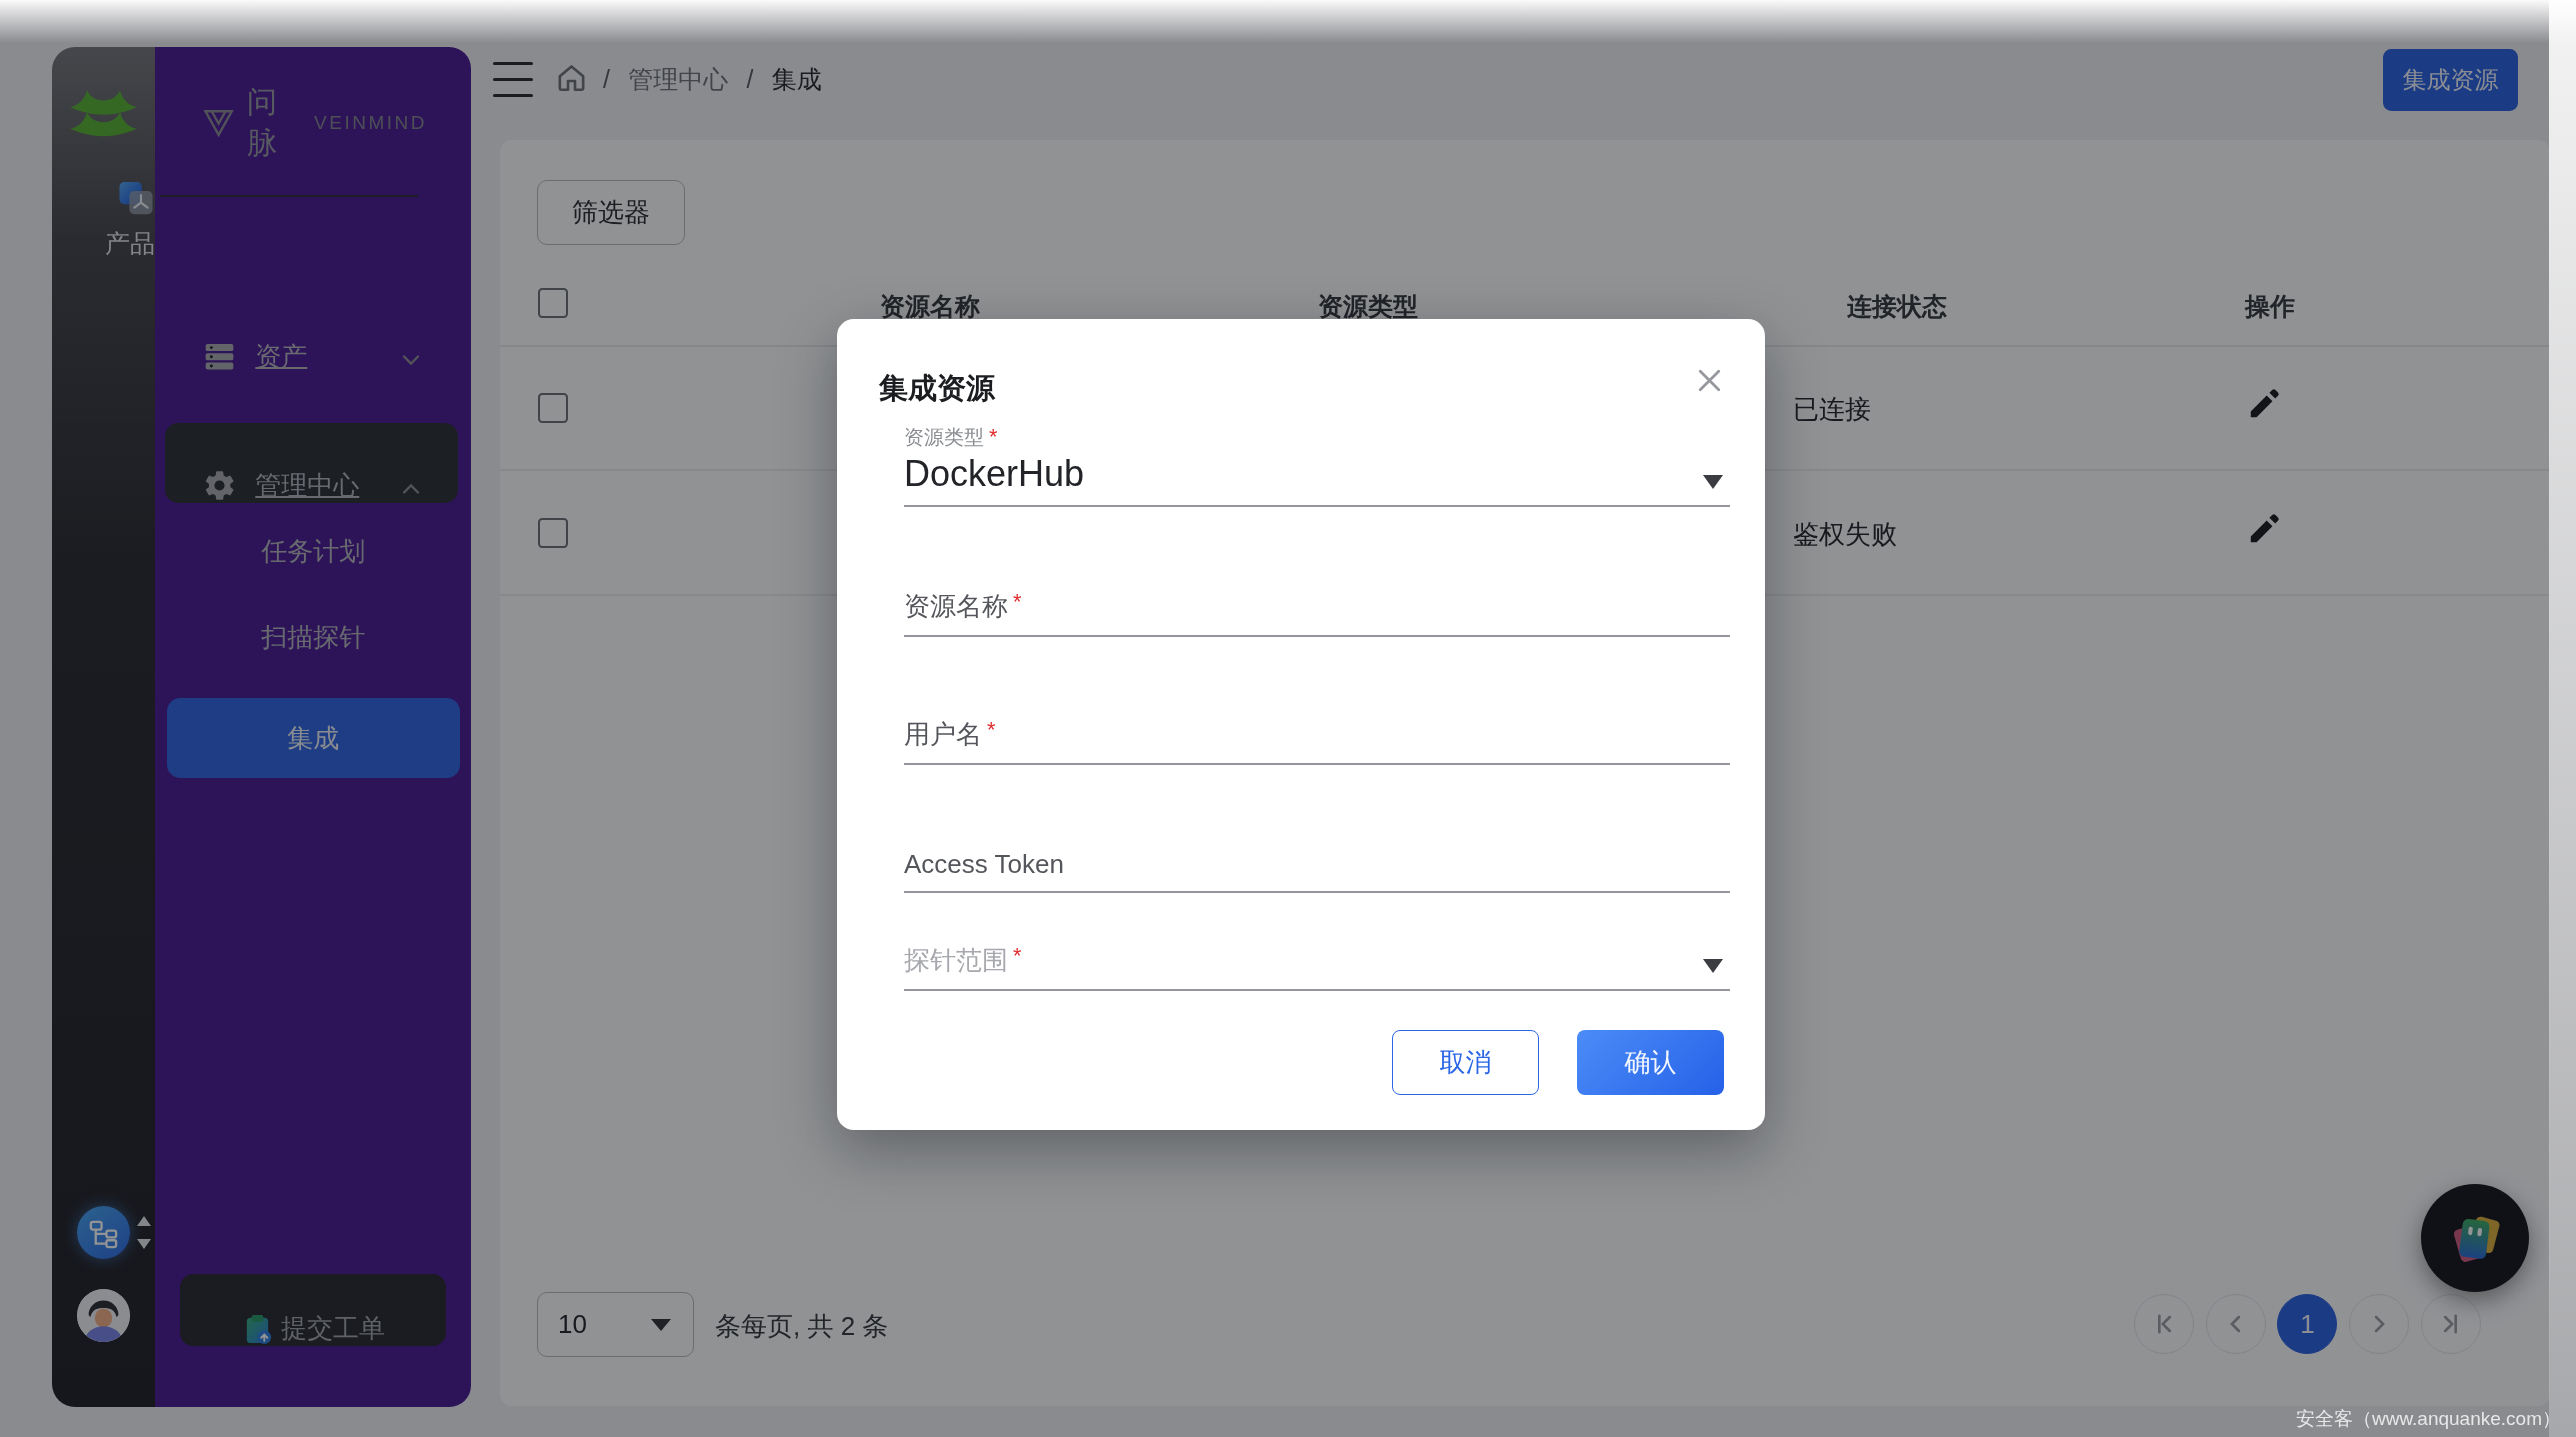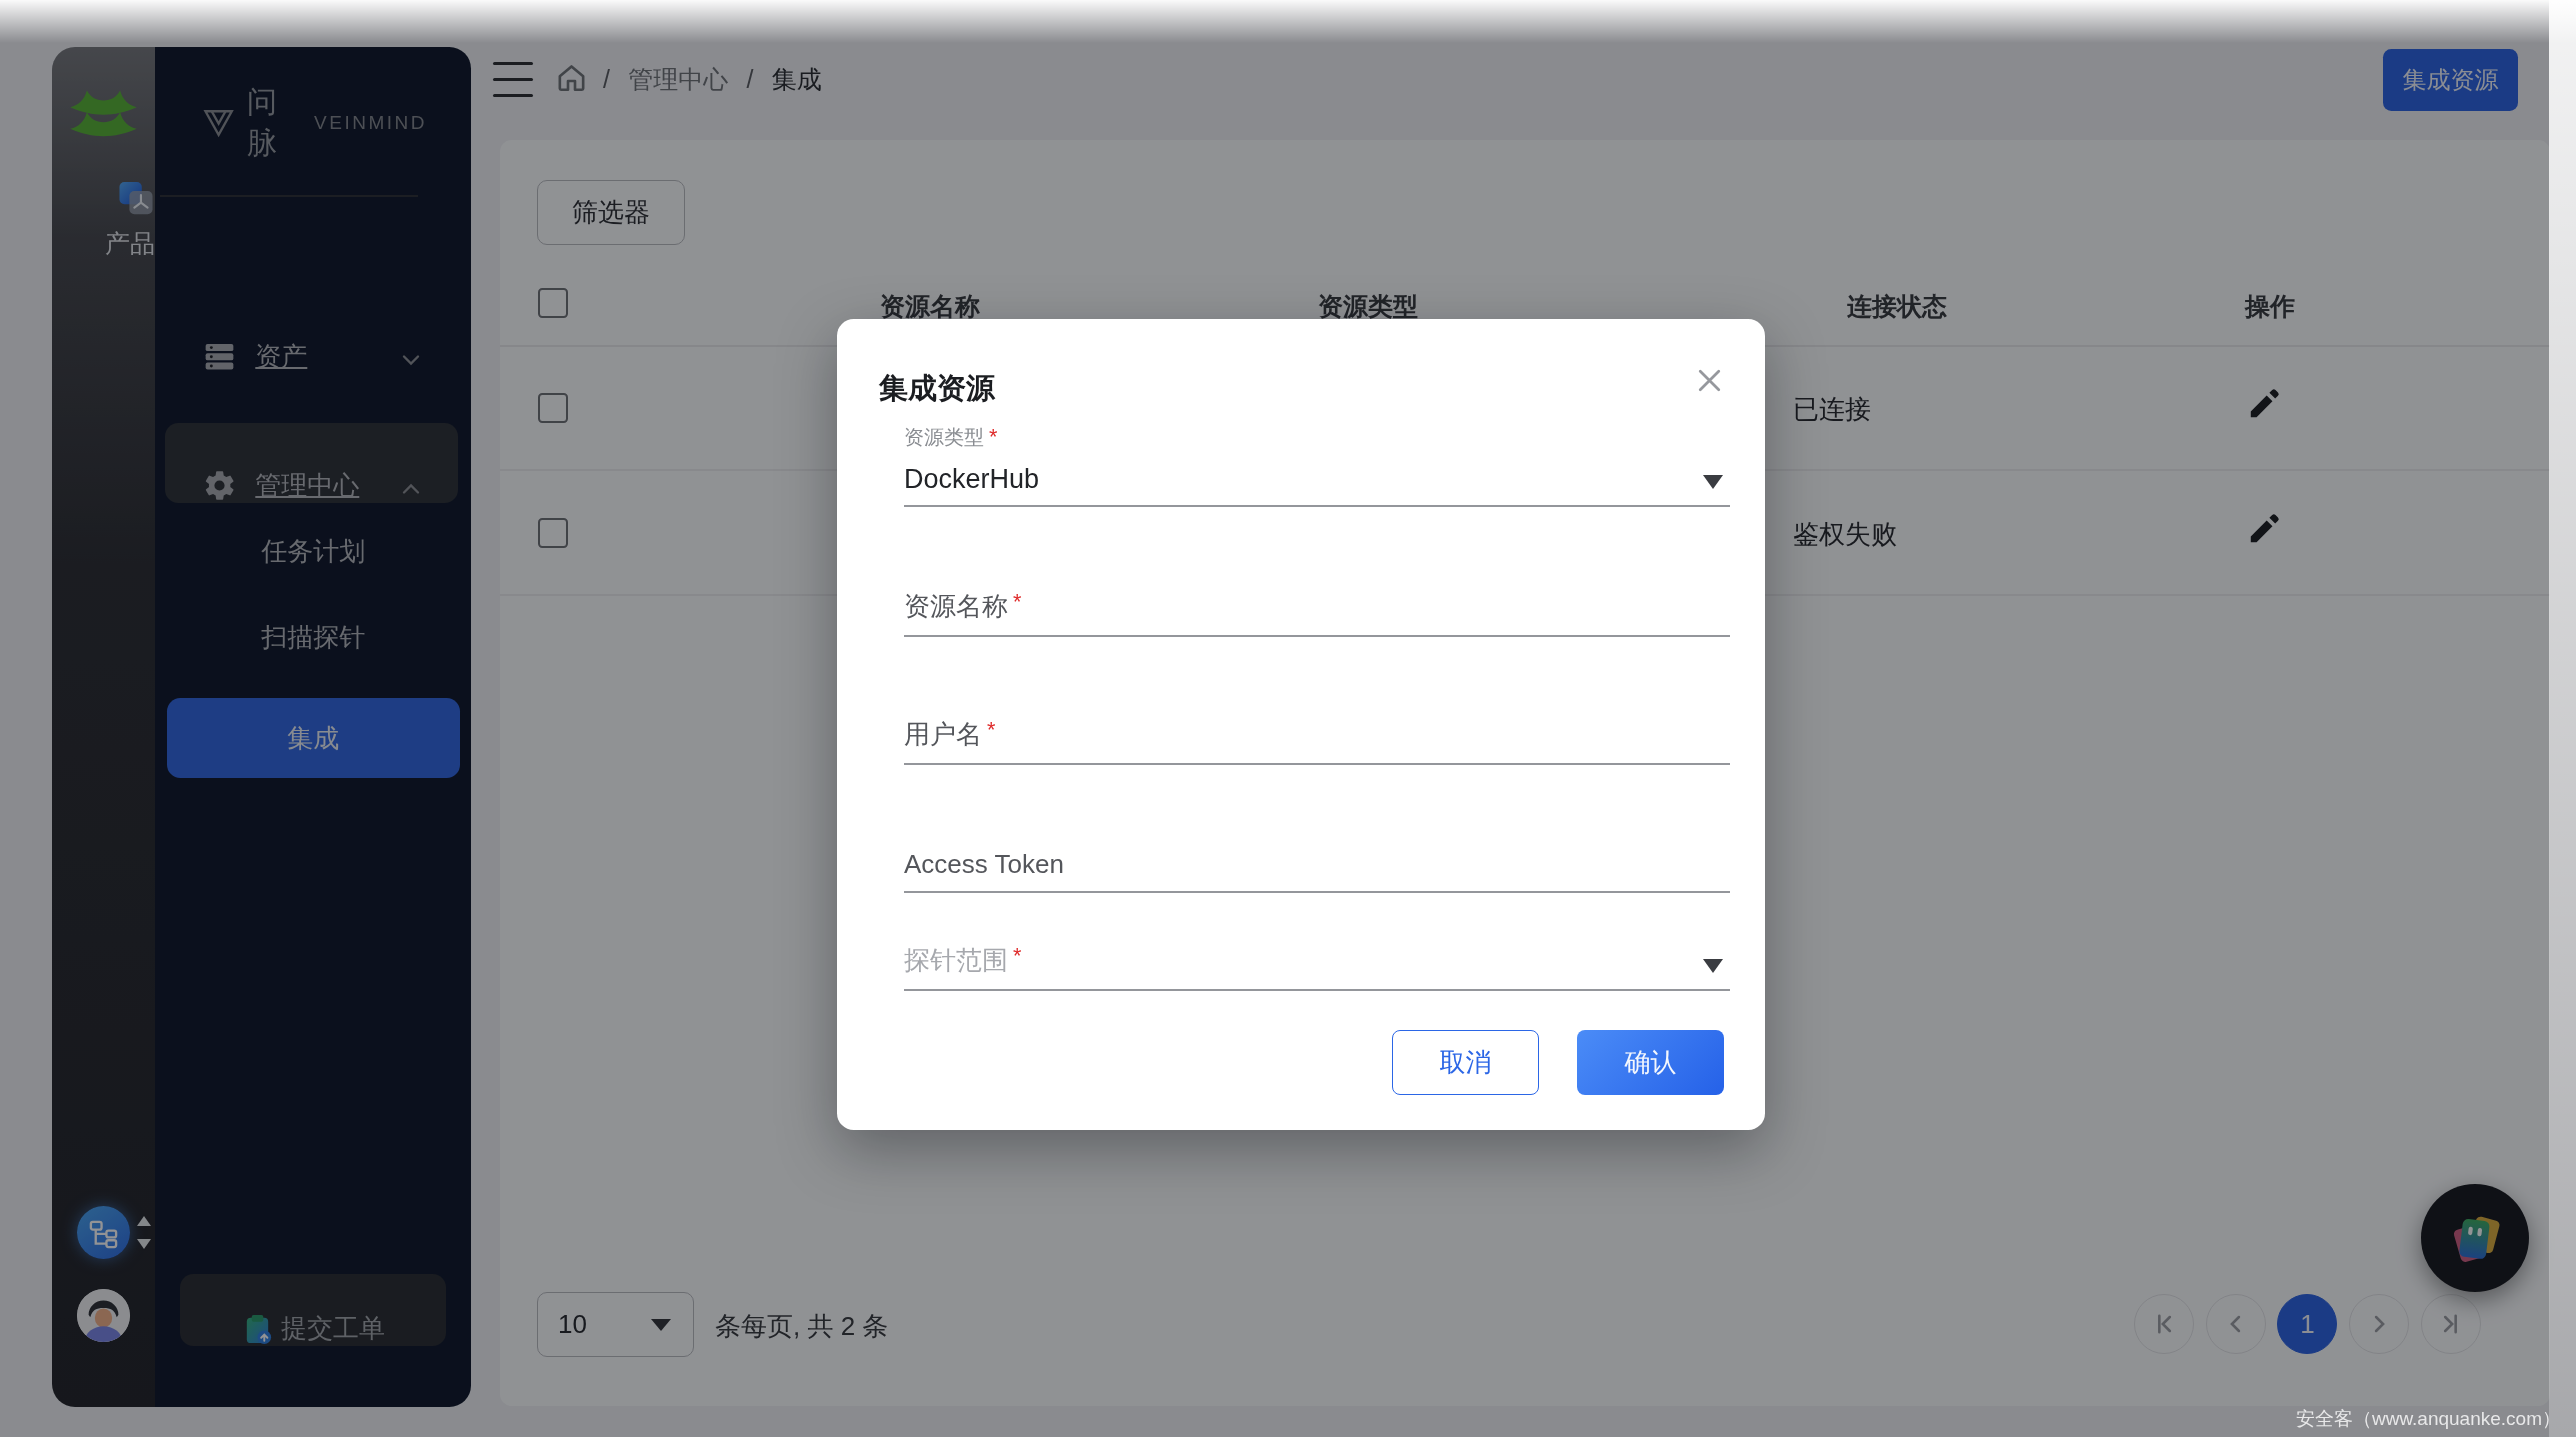--- a/index.html
+++ b/index.html
@@ -16,21 +16,21 @@
   .rail-product .cube { display:inline-block; width:38px; height:37px; }
   .rail-product .plabel { display:block; margin-top:6.7px; color:#e3e5e9; font-size:25px; }
   .rail-bottom-circle { left:25px; top:1159px; width:53px; height:53px; border-radius:50%;
           background:linear-gradient(145deg,#4aa6f2,#2f6de4); display:flex; align-items:center; justify-content:center; cursor:pointer; box-shadow:0 0 15px rgba(80,150,240,.55); }
   .rail-sort { left:83px; top:1169px; width:18.3px; height:33px; display:flex; flex-direction:column; align-items:center; justify-content:space-between; }
   .tri-up { width:0; height:0; border-left:7.5px solid transparent; border-right:7.5px solid transparent; border-bottom:10px solid #e7e9ec; }
   .tri-dn { width:0; height:0; border-left:7.5px solid transparent; border-right:7.5px solid transparent; border-top:10px solid #e7e9ec; }
   .rail-avatar { left:25px; top:1242px; width:53px; height:53px; border-radius:50%; overflow:hidden; background:#f2f3f5; cursor:pointer; }
 
   
-  .sidebar { left:155px; top:47px; width:316px; height:1360px; background:#0f172a; border-radius:0 21.6px 21.6px 0; z-index:2; }
+  .sidebar { left:155px; top:47px; width:316px; height:1360px; background:#4c1d95; border-radius:0 21.6px 21.6px 0; z-index:2; }
   .brand-row { left:47px; top:52px; width:225px; height:47px; display:flex; align-items:center; gap:11.7px; color:#9a9da2; }
   .brand-zh { font-size:30px; letter-spacing:1.7px; color:#979aa0; }
   .brand-en { font-size:19px; letter-spacing:2.5px; color:#84878d; }
   .brand-divider { left:5px; top:148px; width:258px; height:1.7px; background:#2d2f35; }
 
   .menu-item { left:10px; width:293px; height:80px; display:flex; align-items:flex-end; cursor:pointer; color:#b4b6bb; border-radius:13.3px;text-decoration:underline; }
   .menu-item .mi-icon { margin-left:37px; width:35px; height:35px; color:#a9abb0; }
   .menu-item .mi-label { margin-left:18.3px; font-size:26px; flex:1; }
   .menu-item .mi-chevron { margin-right:33px; width:28px; height:28px; color:#8d8f94; }
   .menu-item.highlight { background:#2d3036; }
@@ -80,21 +80,21 @@
   .edge-top { left:0; top:0; width:2576px; height:43px; background:linear-gradient(180deg,rgba(255,255,255,.96),rgba(255,255,255,0)); z-index:6; }
   .edge-right { left:2549px; top:0; width:27px; height:1437px; background:linear-gradient(180deg,rgba(255,255,255,.9),rgba(255,255,255,.25)); z-index:6; }
 
   .modal { left:837px; top:319px; width:928px; height:811px; background:#ffffff; border-radius:16.7px; z-index:10;
         box-shadow:0 20px 58px rgba(10,12,18,.35); }
   .modal-title { position:absolute; left:42px; top:50px; font-size:29px; font-weight:bold; color:#1b1d21; }
   .modal-close { position:absolute; right:37px; top:43px; width:37px; height:37px; color:#96989d; cursor:pointer; background:none; border:none; }
   .field { position:absolute; left:67px; width:826px; cursor:pointer; }
   .f-underline { position:absolute; left:0; right:0; bottom:0; height:1.7px; background:#94969b; }
   .f-smalllabel { position:absolute; left:0; top:0; font-size:20px; color:#8a8d92; }
-  .f-value { position:absolute; left:0; bottom:11.7px; font-size:27px; color:#222428; }
+  .f-value { position:absolute; left:0; bottom:11.7px; font-size:36px; color:#222428; }
   .f-floatlabel { position:absolute; left:0; bottom:13.3px; font-size:26px; color:#54565b; }
   .f-floatlabel.placeholder { color:#a6a8ad; }
   .req { color:#df2b2b; font-size:21.6px; vertical-align:top; margin-left:5px; }
   .f-arrow { position:absolute; right:6.7px; bottom:18.3px; width:0; height:0;
         border-left:10.8px solid transparent; border-right:10.8px solid transparent; border-top:14px solid #3a3c41; }
   .modal-btn { position:absolute; top:711px; width:147px; height:65px; border-radius:8px; font-size:26px; cursor:pointer; font-family:inherit; }
   .btn-cancel { left:555px; background:#fff; border:1.7px solid #2b66e6; color:#2b66e6; }
   .btn-confirm { left:740px; background:linear-gradient(135deg,#4b8cf7,#2561e8); border:none; color:#f4f7fd; }
 
   

